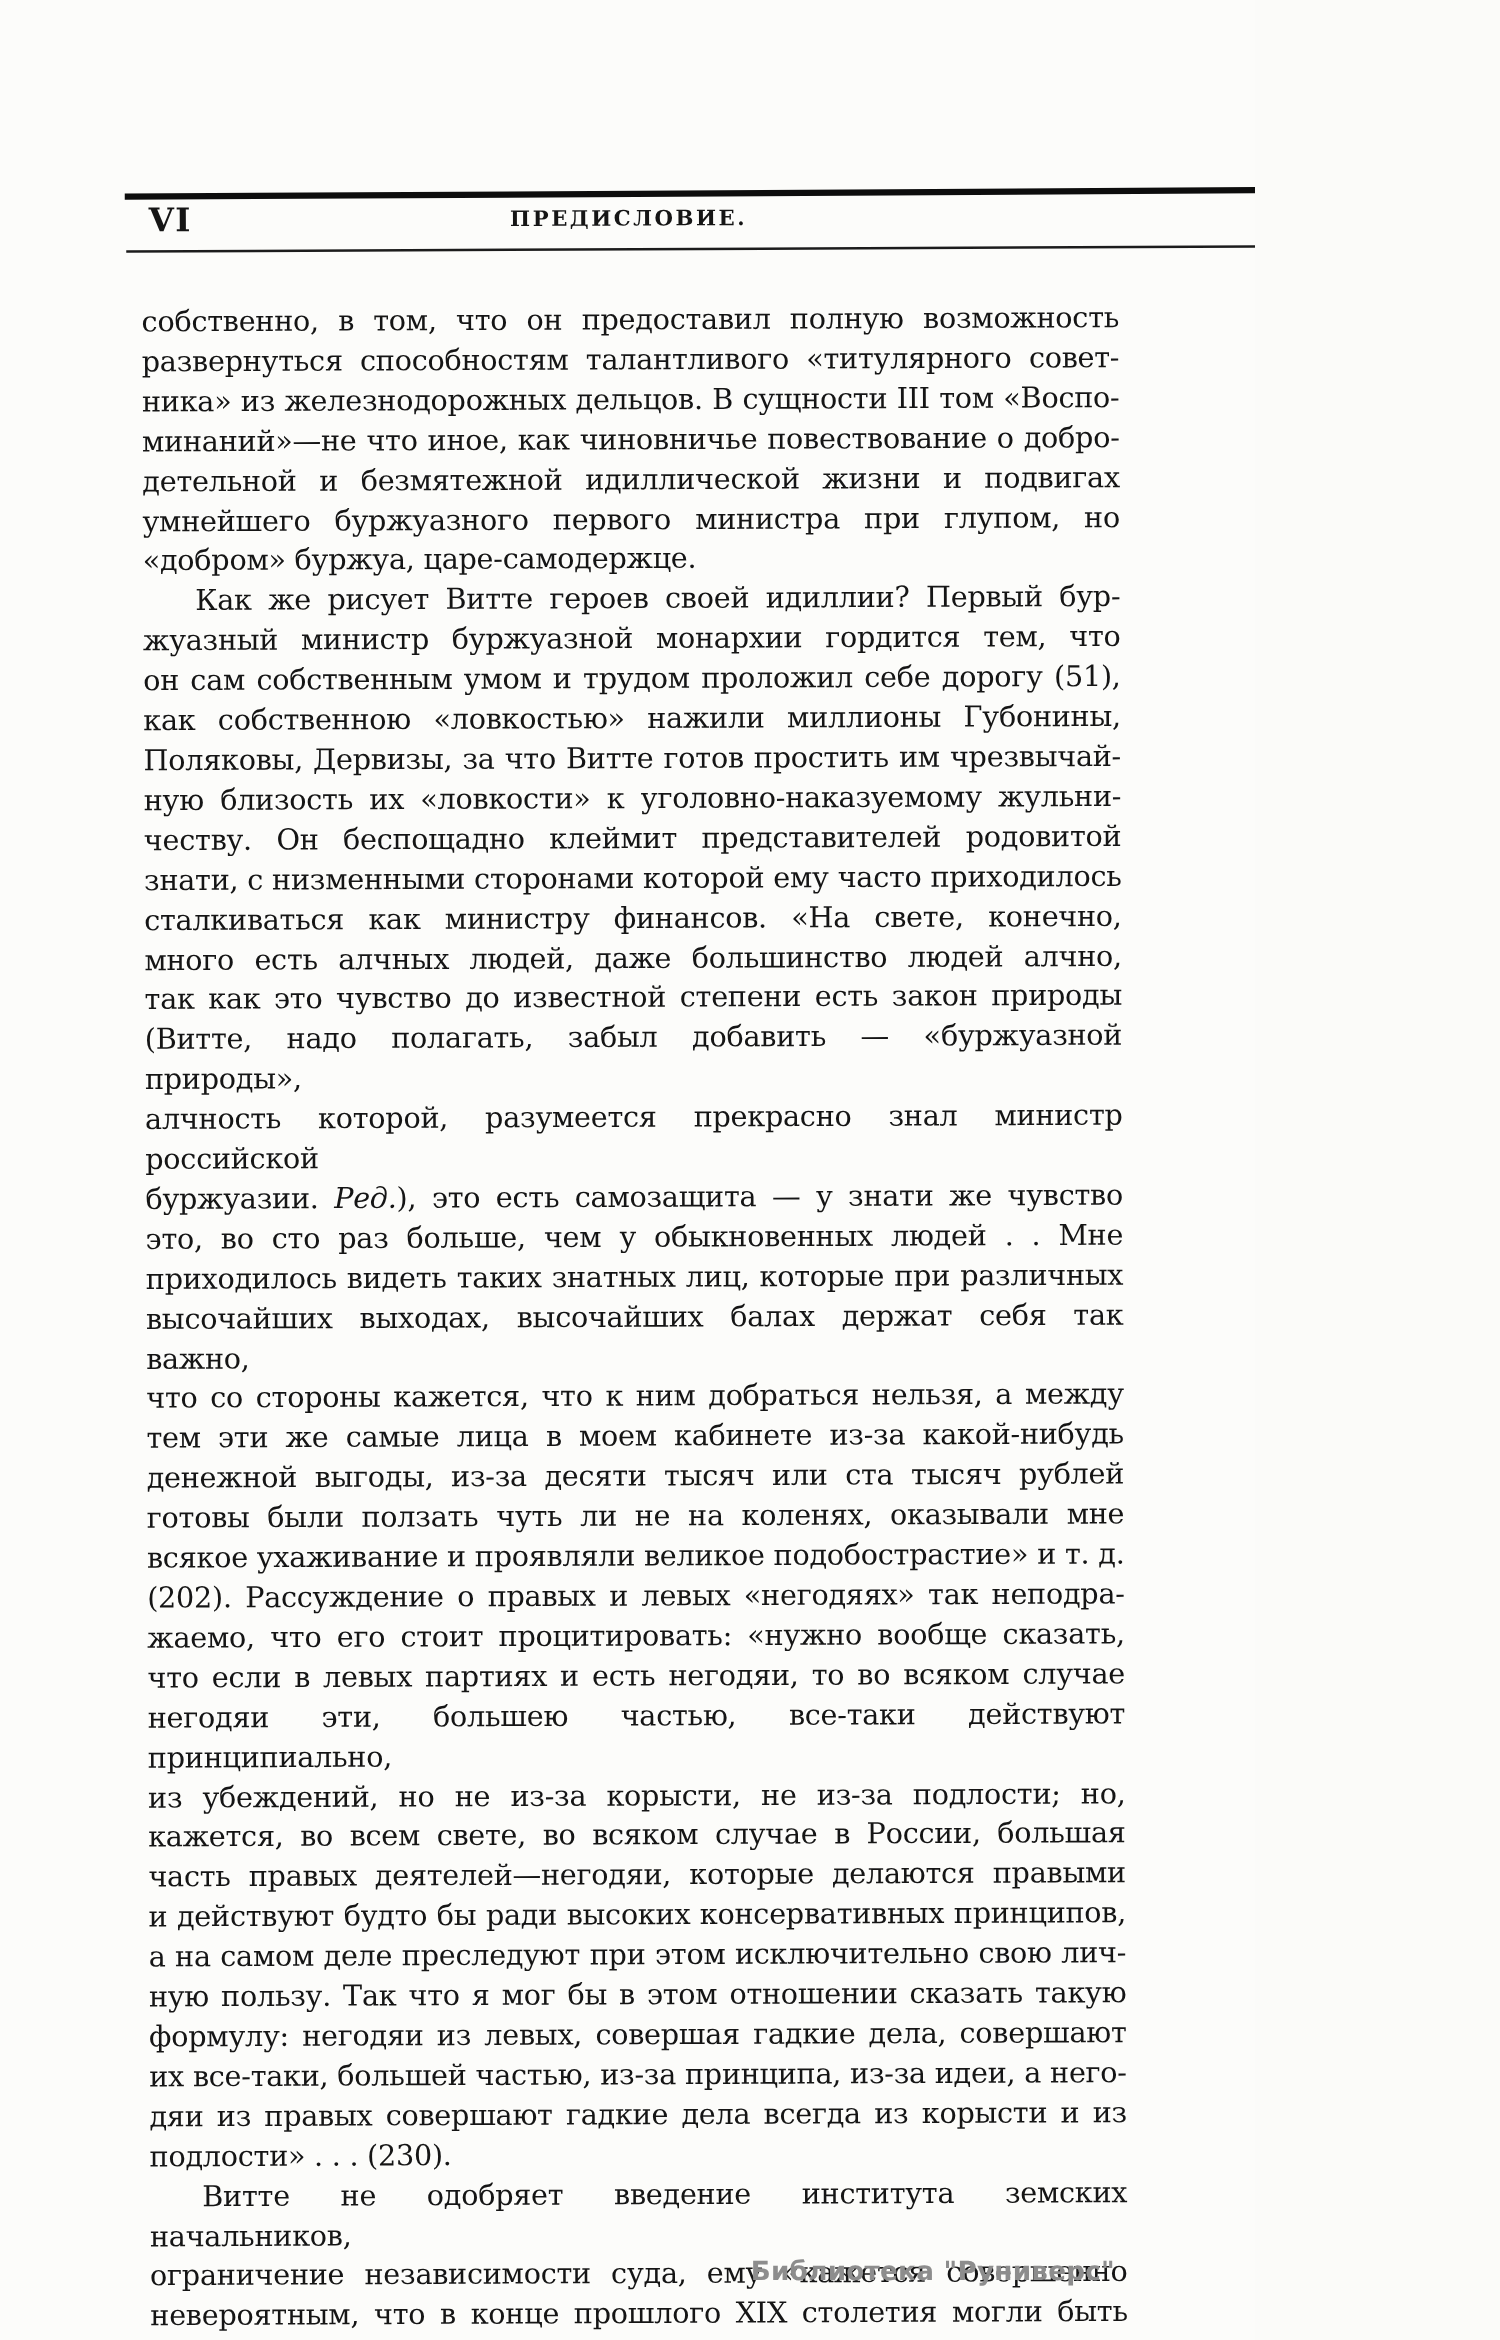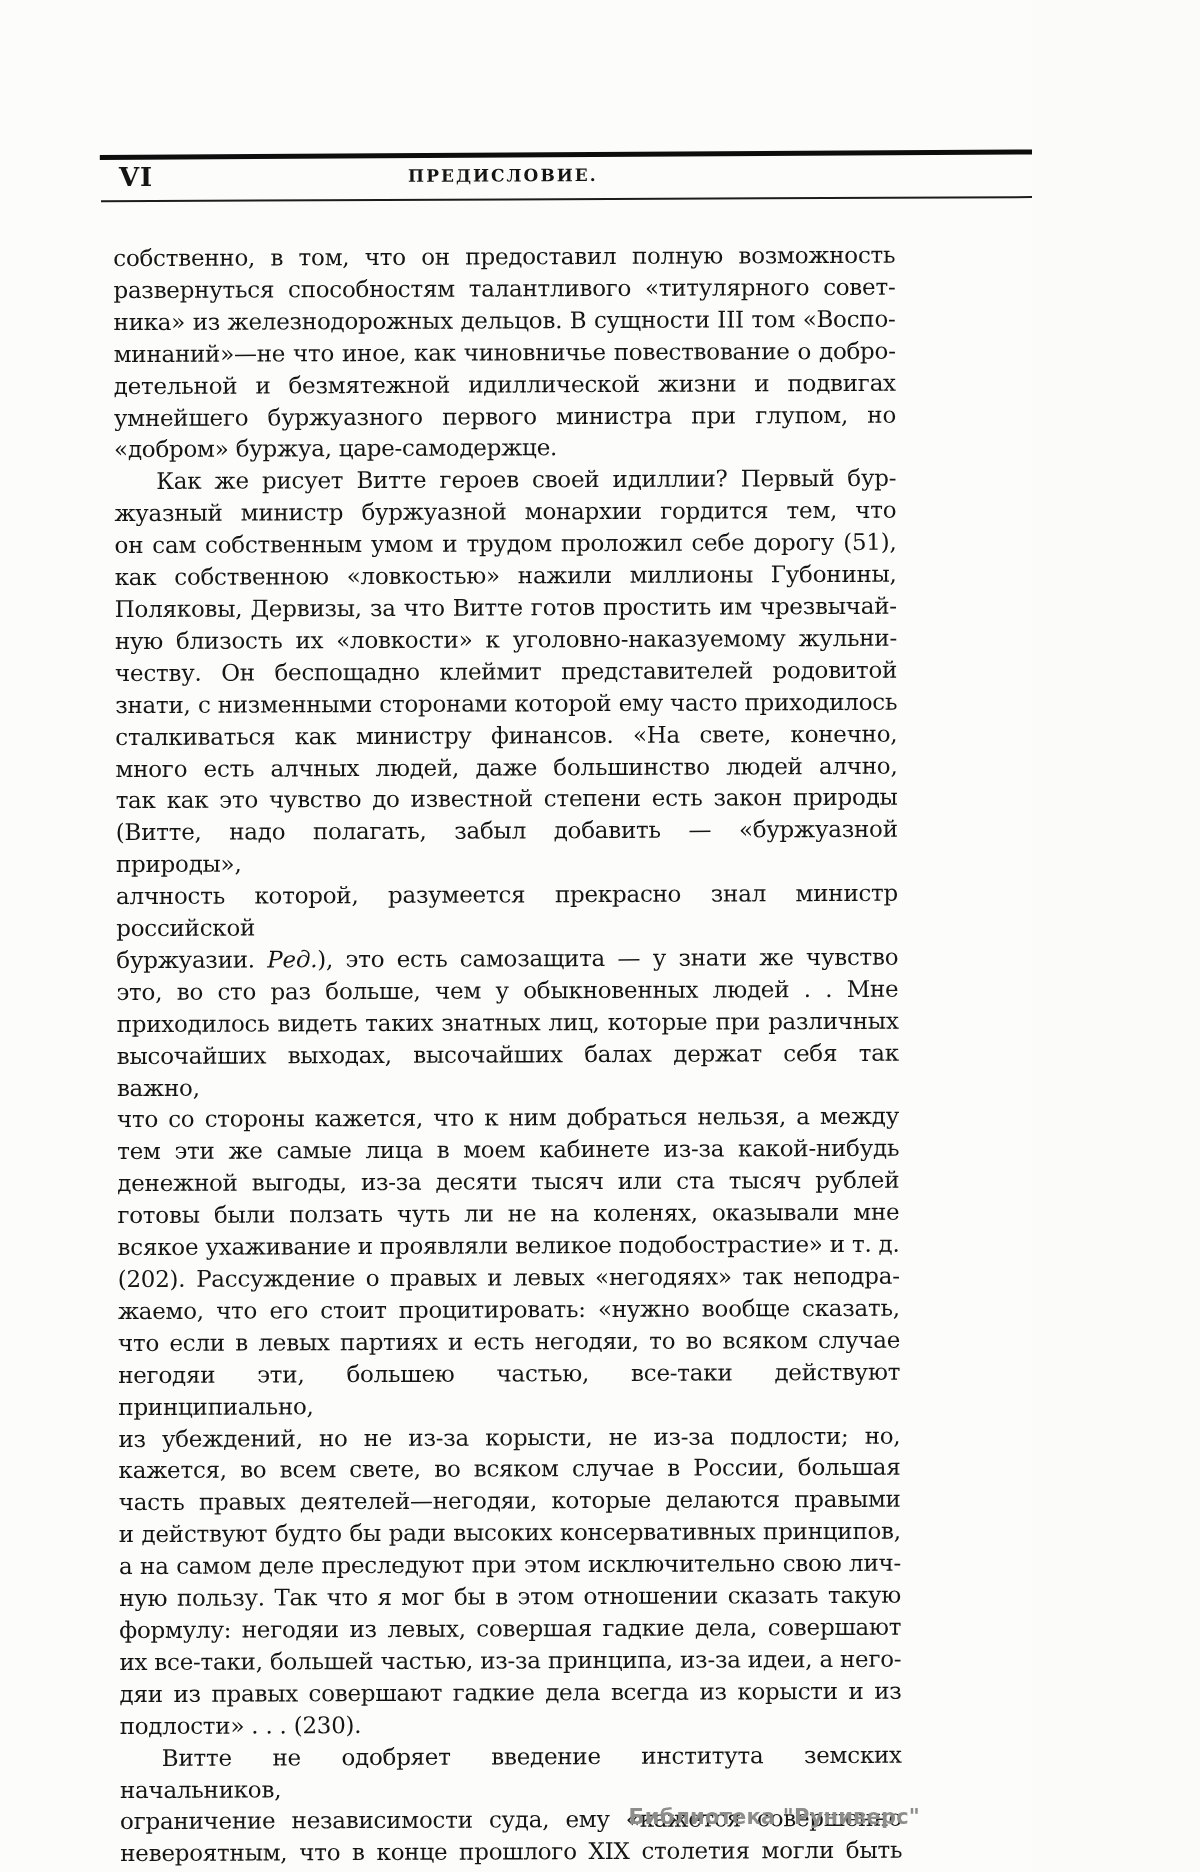--- a/index.html
+++ b/index.html
@@ -8,21 +8,20 @@
     background: #fbfbf9;
   }
   .page {
     position: relative;
     width: 1004px;
     height: 1872px;
     background: #fcfcfa;
     overflow: hidden;
     font-family: "DejaVu Serif", "Liberation Serif", serif;
     color: #151515;
-    padding-left: 28px;
   }
   .scan-content {
     position: absolute;
     left: 0; top: 0; width: 1200px; height: 1872px;
     transform: rotate(-0.25deg);
     transform-origin: 600px 200px;
   }
   .rule-thick {
     position: absolute;
     left: 100px; top: 152px;

